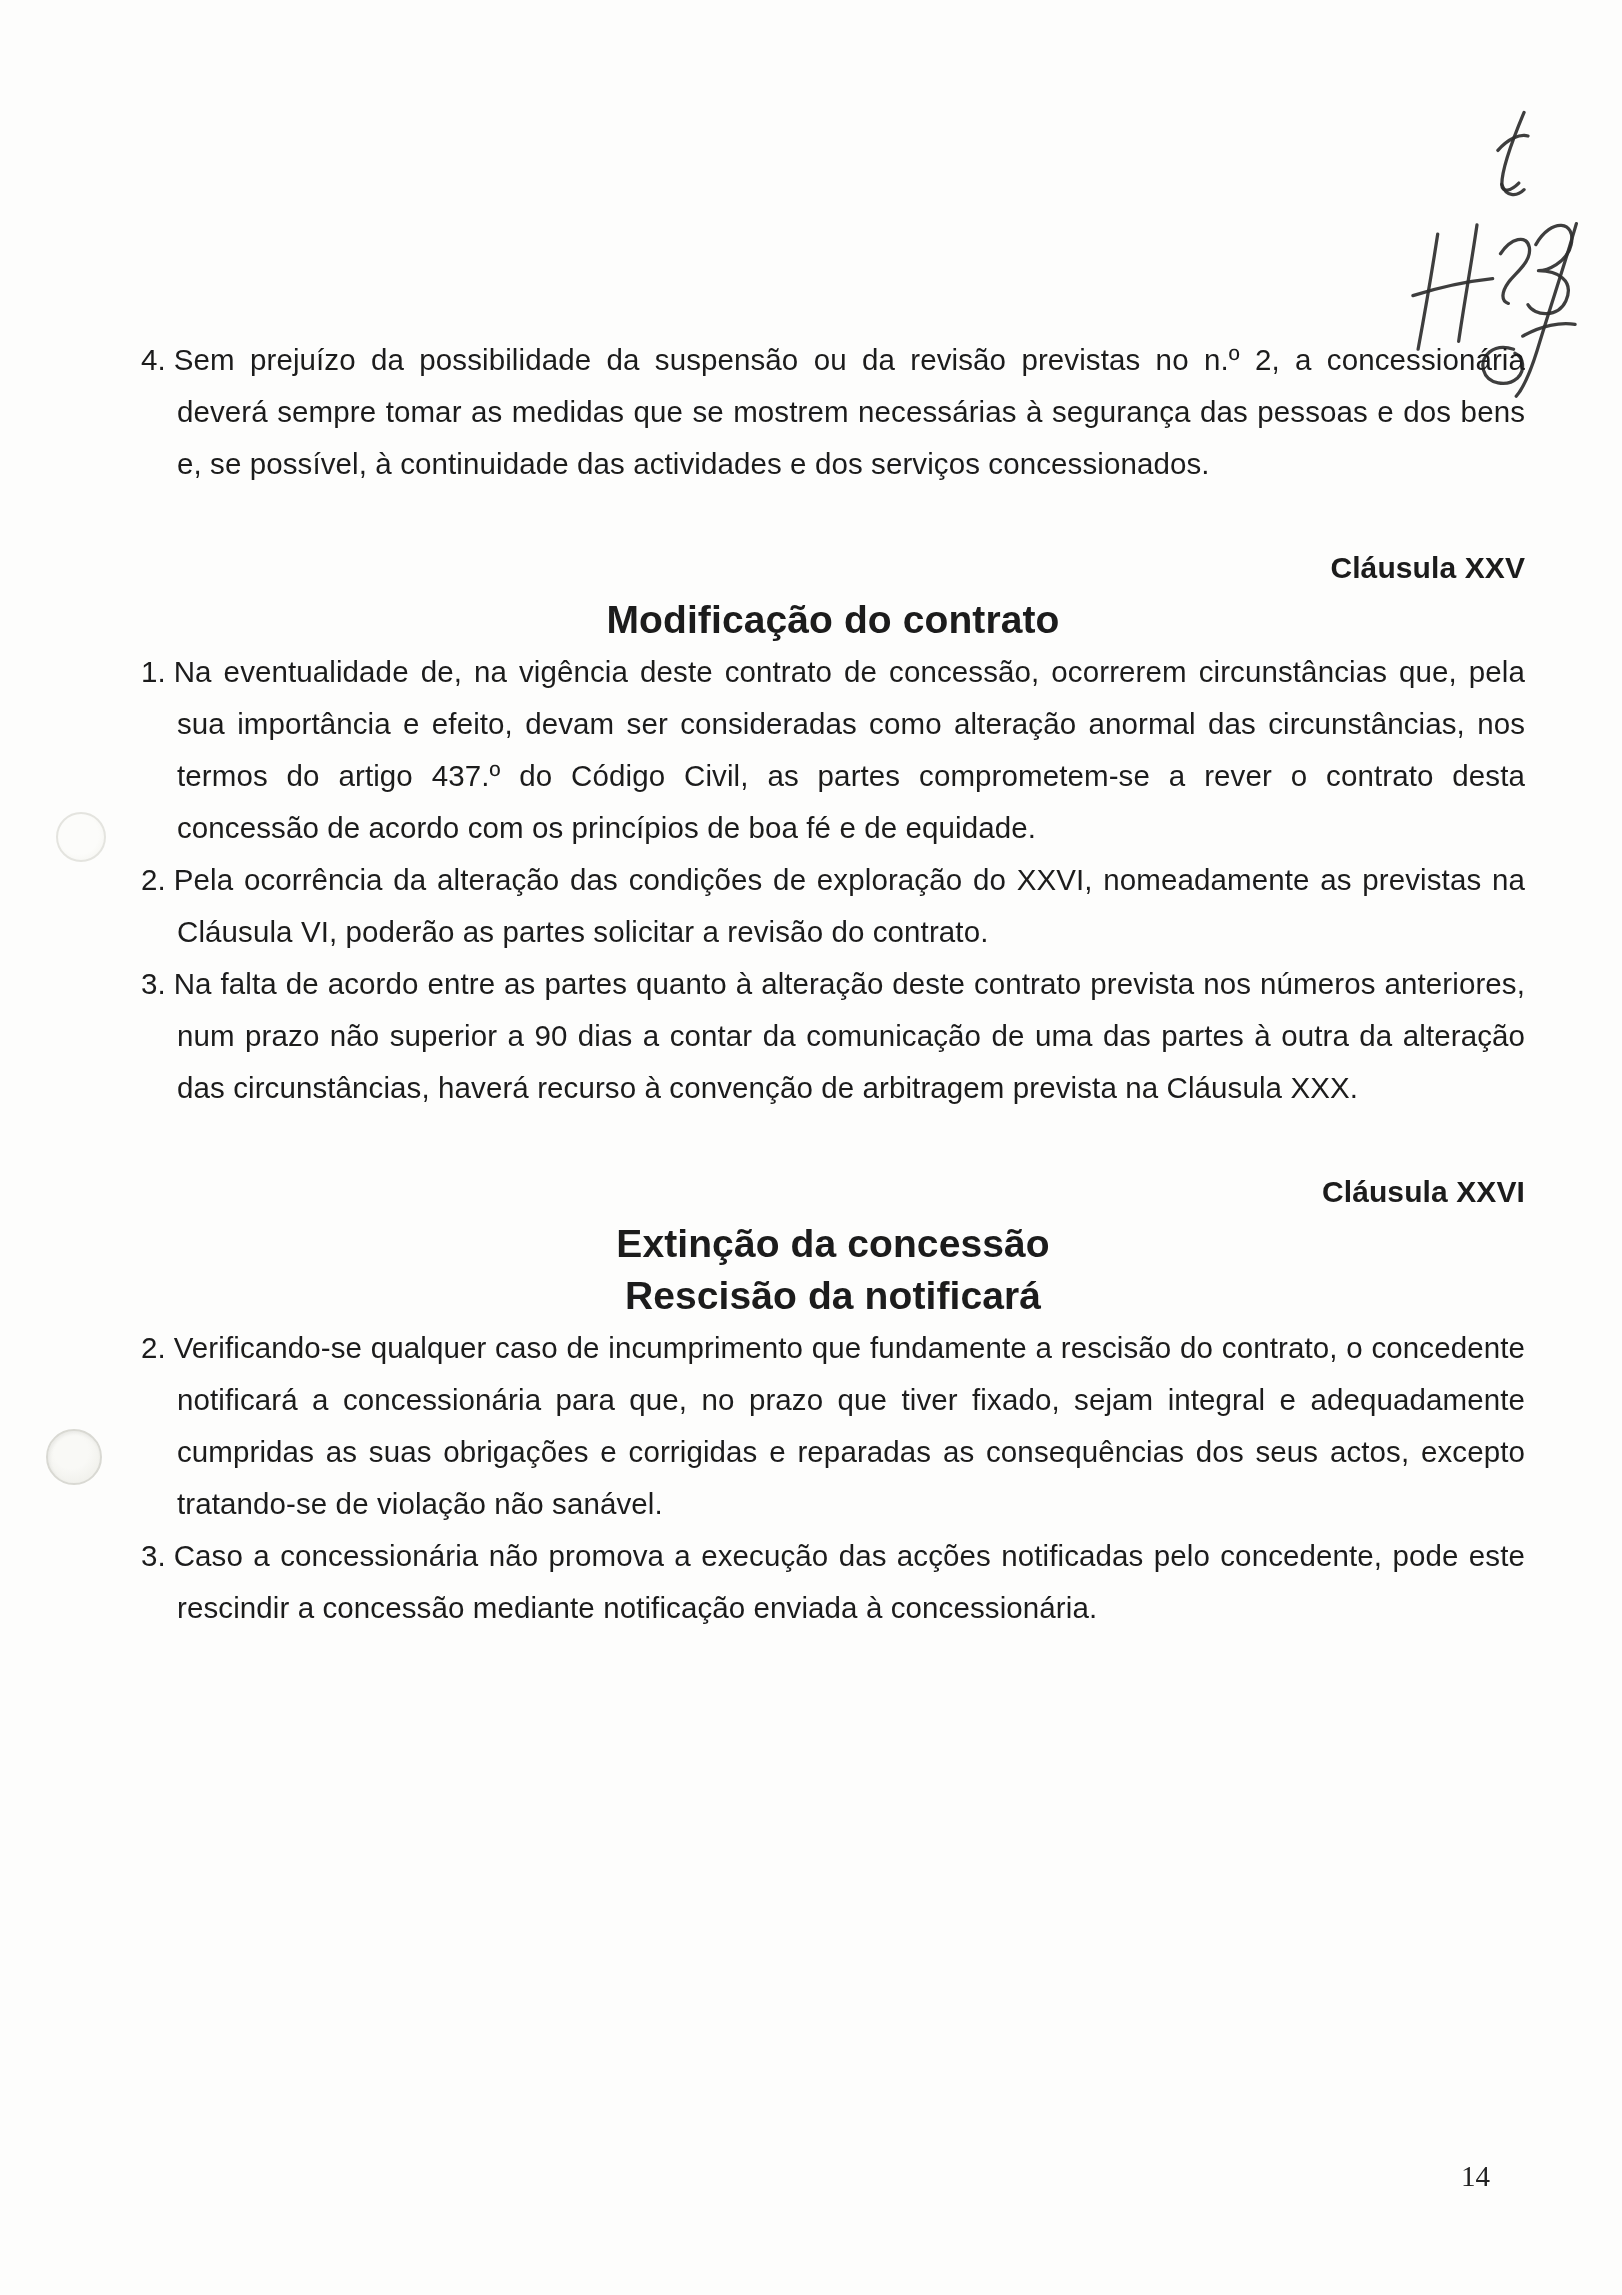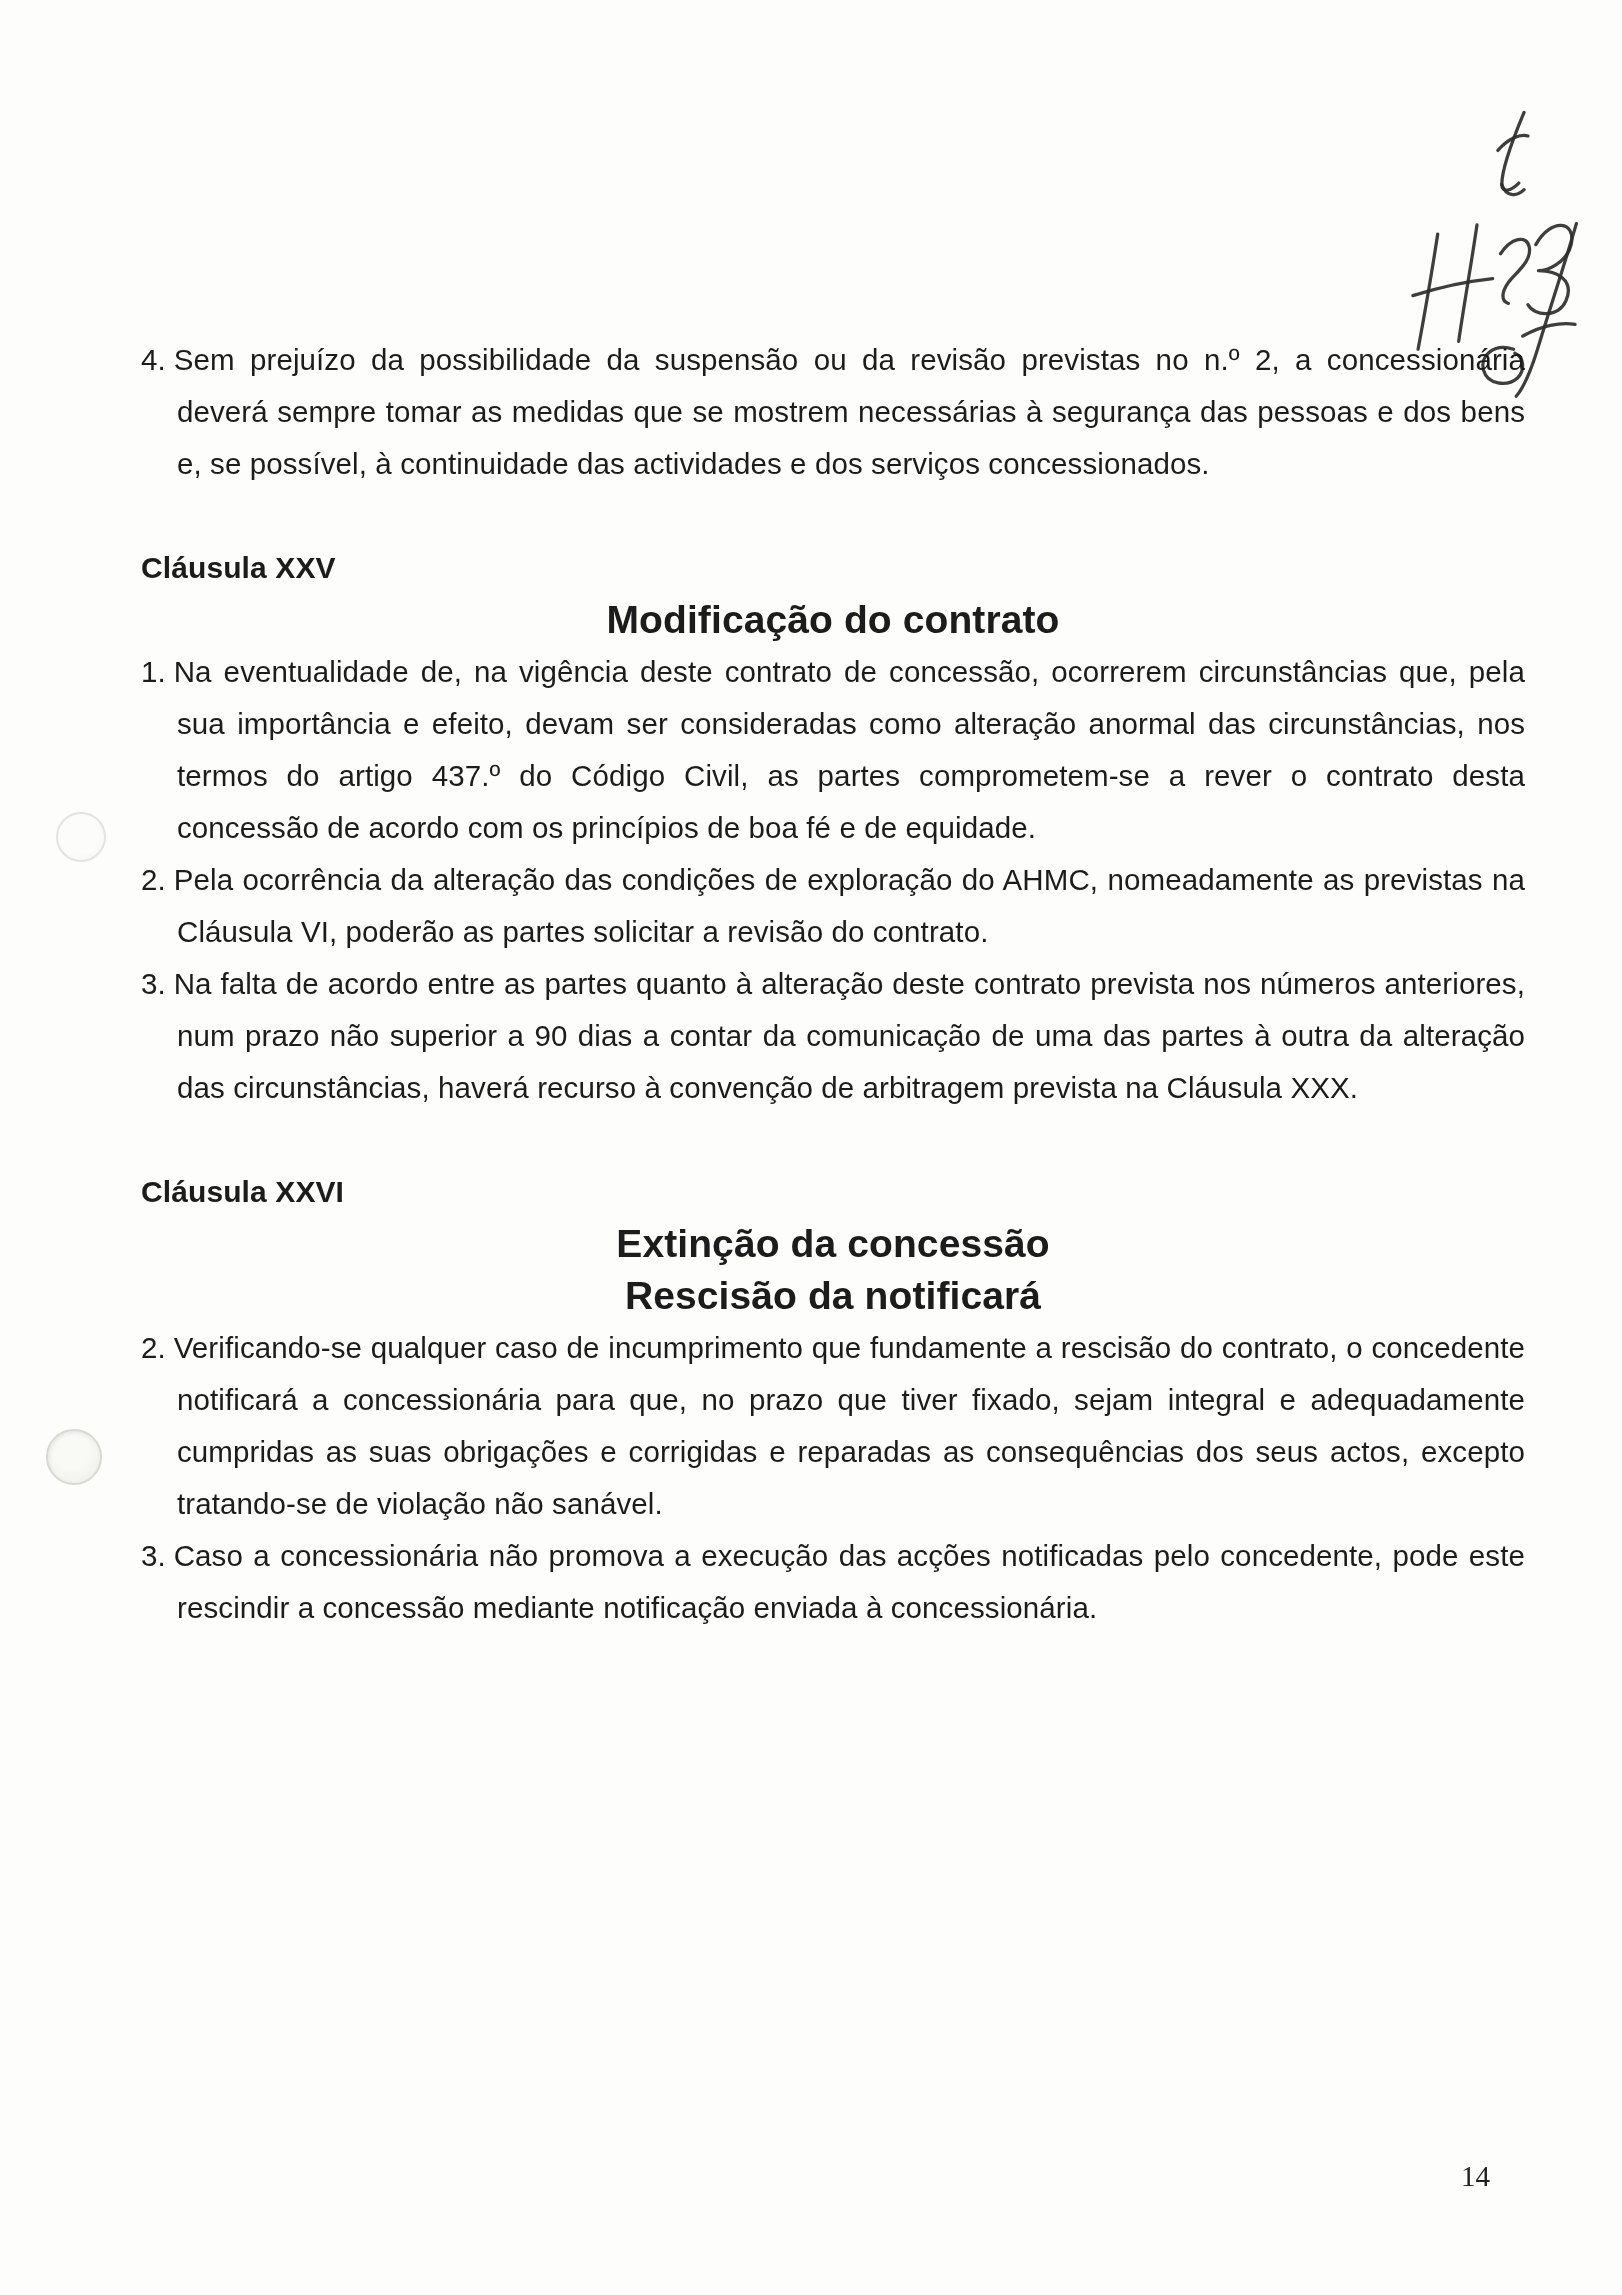--- a/index.html
+++ b/index.html
@@ -29,21 +29,21 @@
     text-indent:-36px;
   }
   p.plain{
     margin:0;
   }
   .num{margin-right:7.9px;}
   .clause-title{
     margin:52px 0 0 0;
     font-size:30px;
     font-weight:700;
-    text-align:left;
+    text-align:right;
     line-height:52px;
   }
   .clause-subtitle{
     margin:0;
     font-size:39px;
     font-weight:700;
     text-align:center;
     line-height:52px;
   }
   .page-number{
@@ -117,21 +117,21 @@
       <span class="num">4.</span><span>Sem prejuízo da possibilidade da suspensão ou da revisão previstas no n.º 2, a concessionária deverá sempre tomar as medidas que se mostrem necessárias à segurança das pessoas e dos bens e, se possível, à continuidade das actividades e dos serviços concessionados.</span>
     </p>
 
     <h3 class="clause-title">Cláusula XXV</h3>
     <h3 class="clause-subtitle">Modificação do contrato</h3>
 
     <p class="item">
       <span class="num">1.</span><span>Na eventualidade de, na vigência deste contrato de concessão, ocorrerem circunstâncias que, pela sua importância e efeito, devam ser consideradas como alteração anormal das circunstâncias, nos termos do artigo 437.º do Código Civil, as partes comprometem-se a rever o contrato desta concessão de acordo com os princípios de boa fé e de equidade.</span>
     </p>
     <p class="item">
-      <span class="num">2.</span><span>Pela ocorrência da alteração das condições de exploração do AHMC, nomeadamente as previstas na Cláusula VI, poderão as partes solicitar a revisão do contrato.</span>
+      <span class="num">2.</span><span>Pela ocorrência da alteração das condições de exploração do XXVI, nomeadamente as previstas na Cláusula VI, poderão as partes solicitar a revisão do contrato.</span>
     </p>
     <p class="item">
       <span class="num">3.</span><span>Na falta de acordo entre as partes quanto à alteração deste contrato prevista nos números anteriores, num prazo não superior a 90 dias a contar da comunicação de uma das partes à outra da alteração das circunstâncias, haverá recurso à convenção de arbitragem prevista na Cláusula XXX.</span>
     </p>
 
     <h3 class="clause-title">Cláusula XXVI</h3>
     <h3 class="clause-subtitle">Extinção da concessão</h3>
 
 
     <h3 class="clause-subtitle">Rescisão da notificará</h3>

